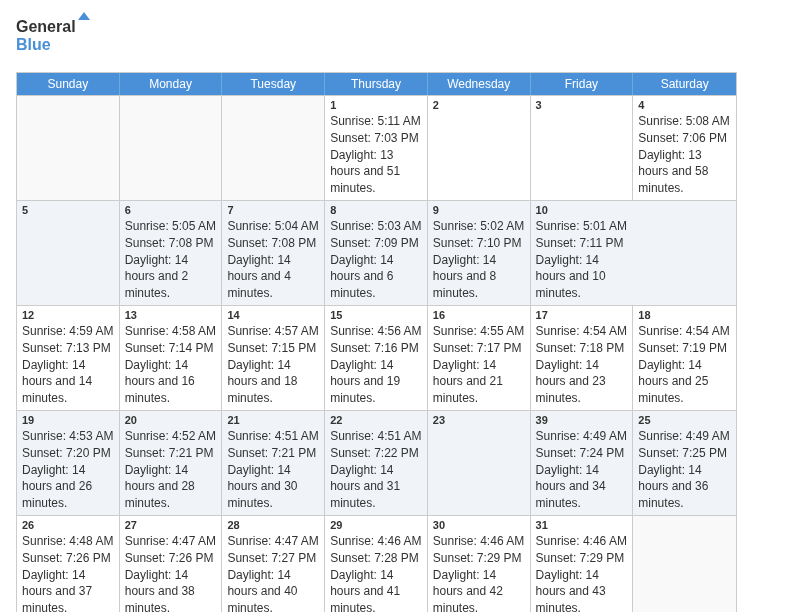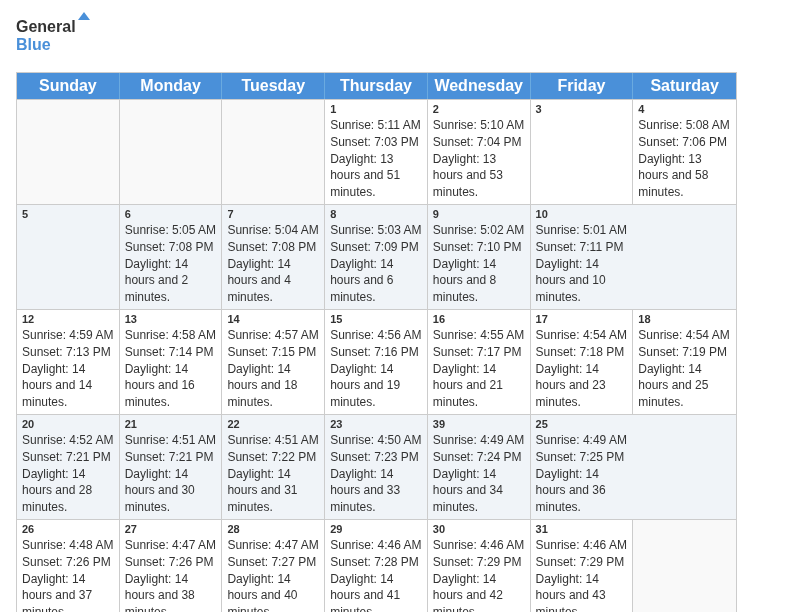--- a/index.html
+++ b/index.html
@@ -46,22 +46,22 @@
       flex-direction: column;
       border: 1px solid #ccc;
     }
     .cal-header {
       display: grid;
       grid-template-columns: repeat(7, 1fr);
       background: #4a90d9;
     }
     .cal-header-cell {
       color: #fff;
-      font-size: 16px;
-      font-weight: bold;
+      font-size: 12px;
+      font-weight: normal;
       padding: 4px 6px;
       text-align: center;
       border-right: 1px solid #6aaae0;
     }
     .cal-header-cell:last-child { border-right: none; }
     .cal-body {
       flex: 1;
       display: flex;
       flex-direction: column;
     }
@@ -130,21 +130,20 @@
     <div class="cal-row">
           <div class="cal-cell empty"></div>
           <div class="cal-cell empty"></div>
           <div class="cal-cell empty"></div>
           <div class="cal-cell">
             <span class="day-num">1</span>
             <div class="cell-info">Sunrise: 5:11 AM<br>Sunset: 7:03 PM<br>Daylight: 13 hours and 51 minutes.</div>
           </div>
           <div class="cal-cell">
             <span class="day-num">2</span>
-            <div class="cell-info">Sunrise: 5:10 AM<br>Sunset: 7:04 PM<br>Daylight: 13 hours and 53 minutes.</div>
           </div>
           <div class="cal-cell">
             <span class="day-num">3</span>
           </div>
           <div class="cal-cell">
             <span class="day-num">4</span>
             <div class="cell-info">Sunrise: 5:08 AM<br>Sunset: 7:06 PM<br>Daylight: 13 hours and 58 minutes.</div>
           </div>
         </div>
         <div class="cal-row row-alt">
@@ -197,34 +196,37 @@
             <span class="day-num">17</span>
             <div class="cell-info">Sunrise: 4:54 AM<br>Sunset: 7:18 PM<br>Daylight: 14 hours and 23 minutes.</div>
           </div>
           <div class="cal-cell">
             <span class="day-num">18</span>
             <div class="cell-info">Sunrise: 4:54 AM<br>Sunset: 7:19 PM<br>Daylight: 14 hours and 25 minutes.</div>
           </div>
         </div>
         <div class="cal-row row-alt">
           <div class="cal-cell">
+            <span class="day-num">19</span>
+            <div class="cell-info">Sunrise: 4:53 AM<br>Sunset: 7:20 PM<br>Daylight: 14 hours and 26 minutes.</div>
+          </div>
+          <div class="cal-cell">
             <span class="day-num">20</span>
             <div class="cell-info">Sunrise: 4:52 AM<br>Sunset: 7:21 PM<br>Daylight: 14 hours and 28 minutes.</div>
           </div>
           <div class="cal-cell">
             <span class="day-num">21</span>
             <div class="cell-info">Sunrise: 4:51 AM<br>Sunset: 7:21 PM<br>Daylight: 14 hours and 30 minutes.</div>
           </div>
           <div class="cal-cell">
             <span class="day-num">22</span>
             <div class="cell-info">Sunrise: 4:51 AM<br>Sunset: 7:22 PM<br>Daylight: 14 hours and 31 minutes.</div>
           </div>
           <div class="cal-cell">
             <span class="day-num">23</span>
-            <div class="cell-info">Sunrise: 4:50 AM<br>Sunset: 7:23 PM<br>Daylight: 14 hours and 33 minutes.</div>
           </div>
           <div class="cal-cell">
             <span class="day-num">39</span>
             <div class="cell-info">Sunrise: 4:49 AM<br>Sunset: 7:24 PM<br>Daylight: 14 hours and 34 minutes.</div>
           </div>
           <div class="cal-cell">
             <span class="day-num">25</span>
             <div class="cell-info">Sunrise: 4:49 AM<br>Sunset: 7:25 PM<br>Daylight: 14 hours and 36 minutes.</div>
           </div>
         </div>

